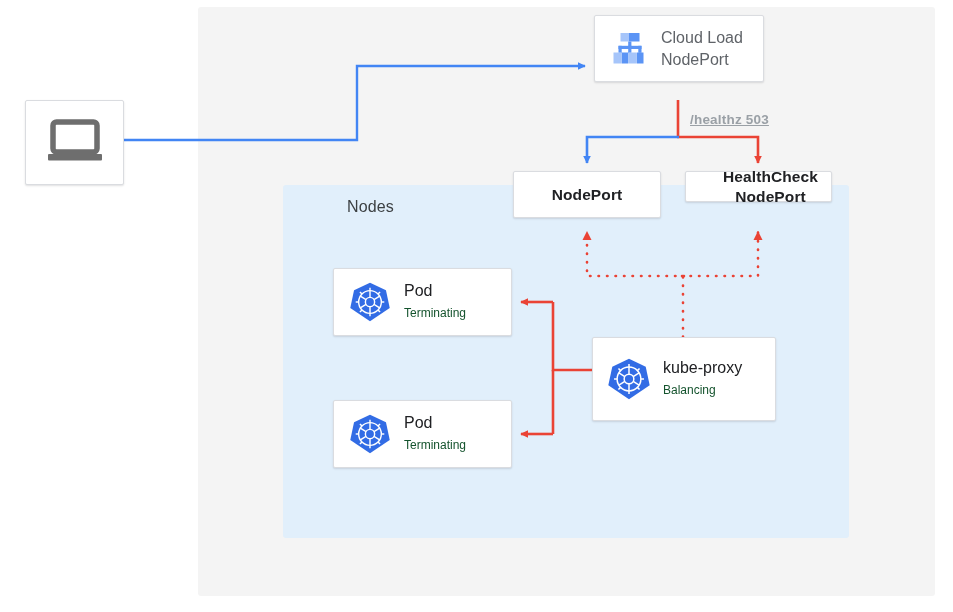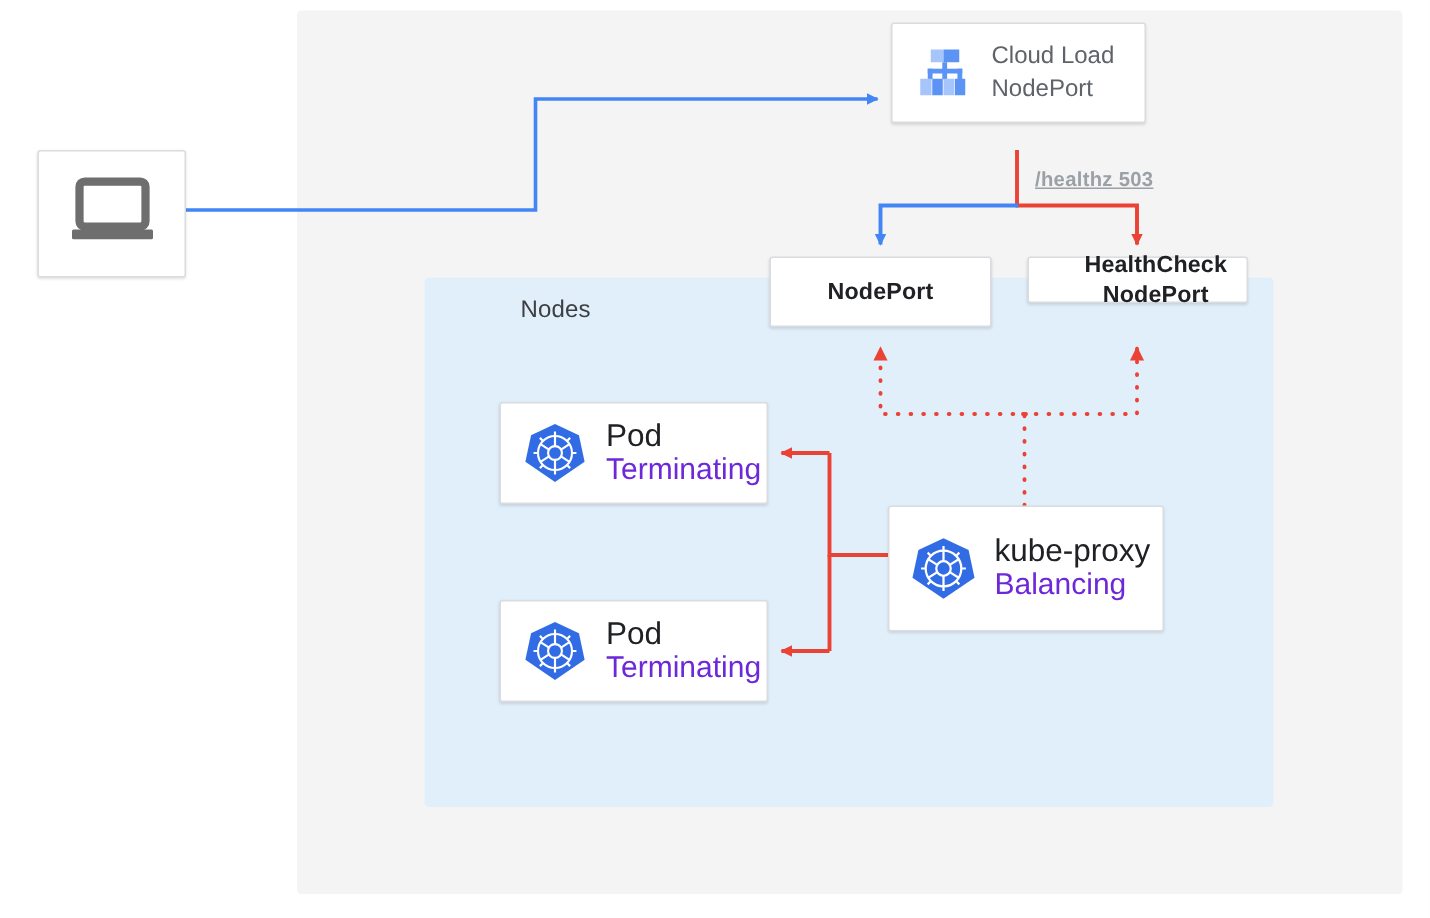--- a/index.html
+++ b/index.html
@@ -92,22 +92,22 @@
   
   .k8s-card {
     display: flex; align-items: center;
     padding-left: 10px;
   }
   #pod1-card { left: 333px; top: 268px; width: 179px; height: 68px; }
   #pod2-card { left: 333px; top: 400px; width: 179px; height: 68px; }
   #kp-card   { left: 592px; top: 337px; width: 184px; height: 84px; }
   .k8s-card .icon { width: 52px; display:flex; align-items:center; justify-content:center; }
   .k8s-text { margin-left: 8px; }
-  .k8s-title { font-size: 21px; color: #202124; line-height: 22px; }
-  .k8s-sub   { font-size: 20px; color: #6d28d9; line-height: 22px; }
+  .k8s-title { font-size: 16px; color: #202124; line-height: 22px; }
+  .k8s-sub   { font-size: 12px; color: #14532d; line-height: 22px; }
 
   
   #healthz-label {
     left: 690px; top: 112px;
     font-size: 13.5px;
     font-weight: bold;
     color: #9aa0a6;
     letter-spacing: .2px;
     text-decoration: underline;
   }

